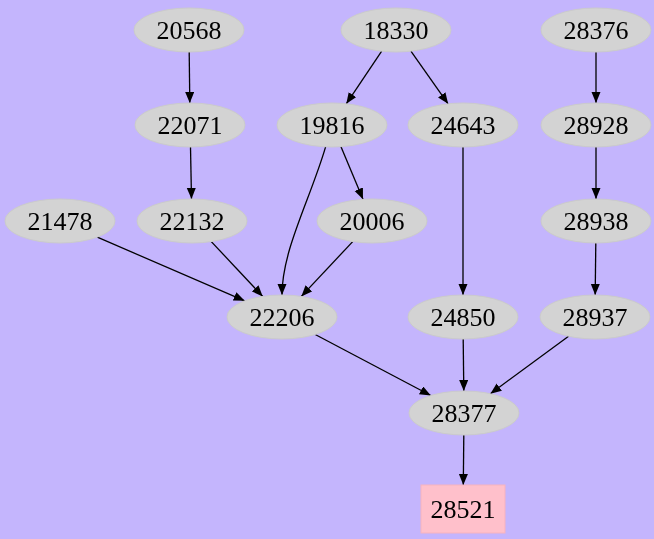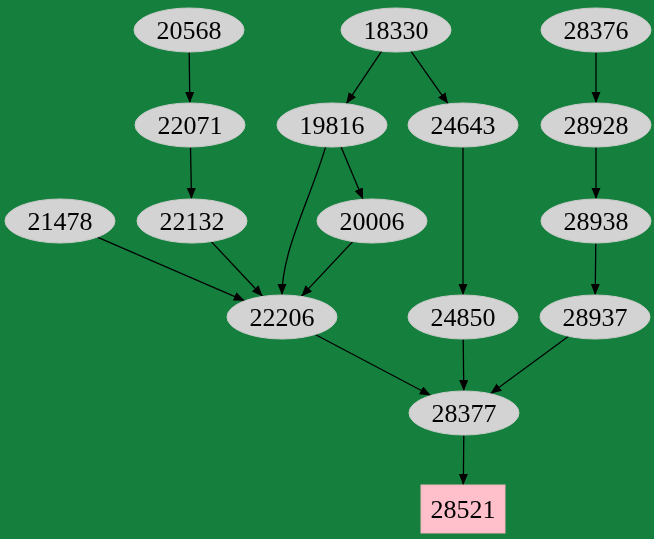--- a/index.html
+++ b/index.html
@@ -5,21 +5,21 @@
   html, body {
     margin: 0;
     padding: 0;
     background: #ffffff;
     font-family: "Liberation Serif", "DejaVu Serif", serif;
   }
   .canvas {
     position: relative;
     width: 654px;
     height: 539px;
-    background: #15803d;
+    background: #c4b5fd;
     overflow: hidden;
   }
   svg {
     display: block;
   }
   svg text {
     font-family: "Liberation Serif", "DejaVu Serif", serif;
     font-size: 26px;
     fill: #000000;
   }

